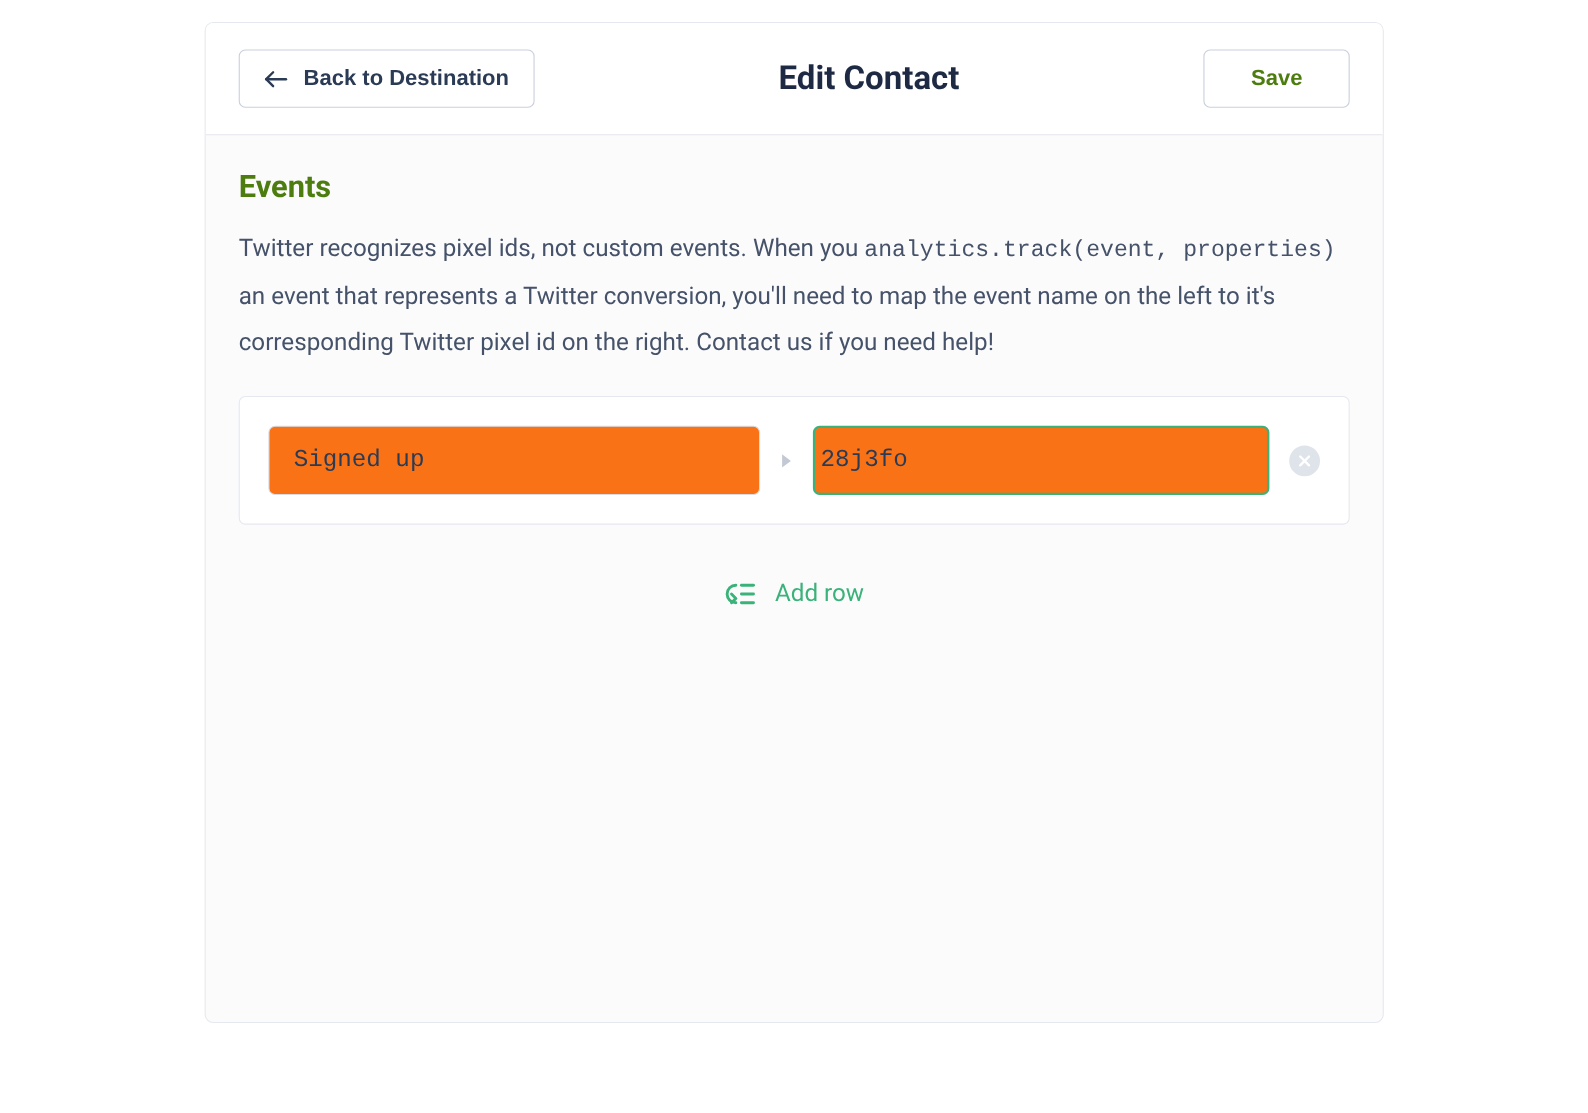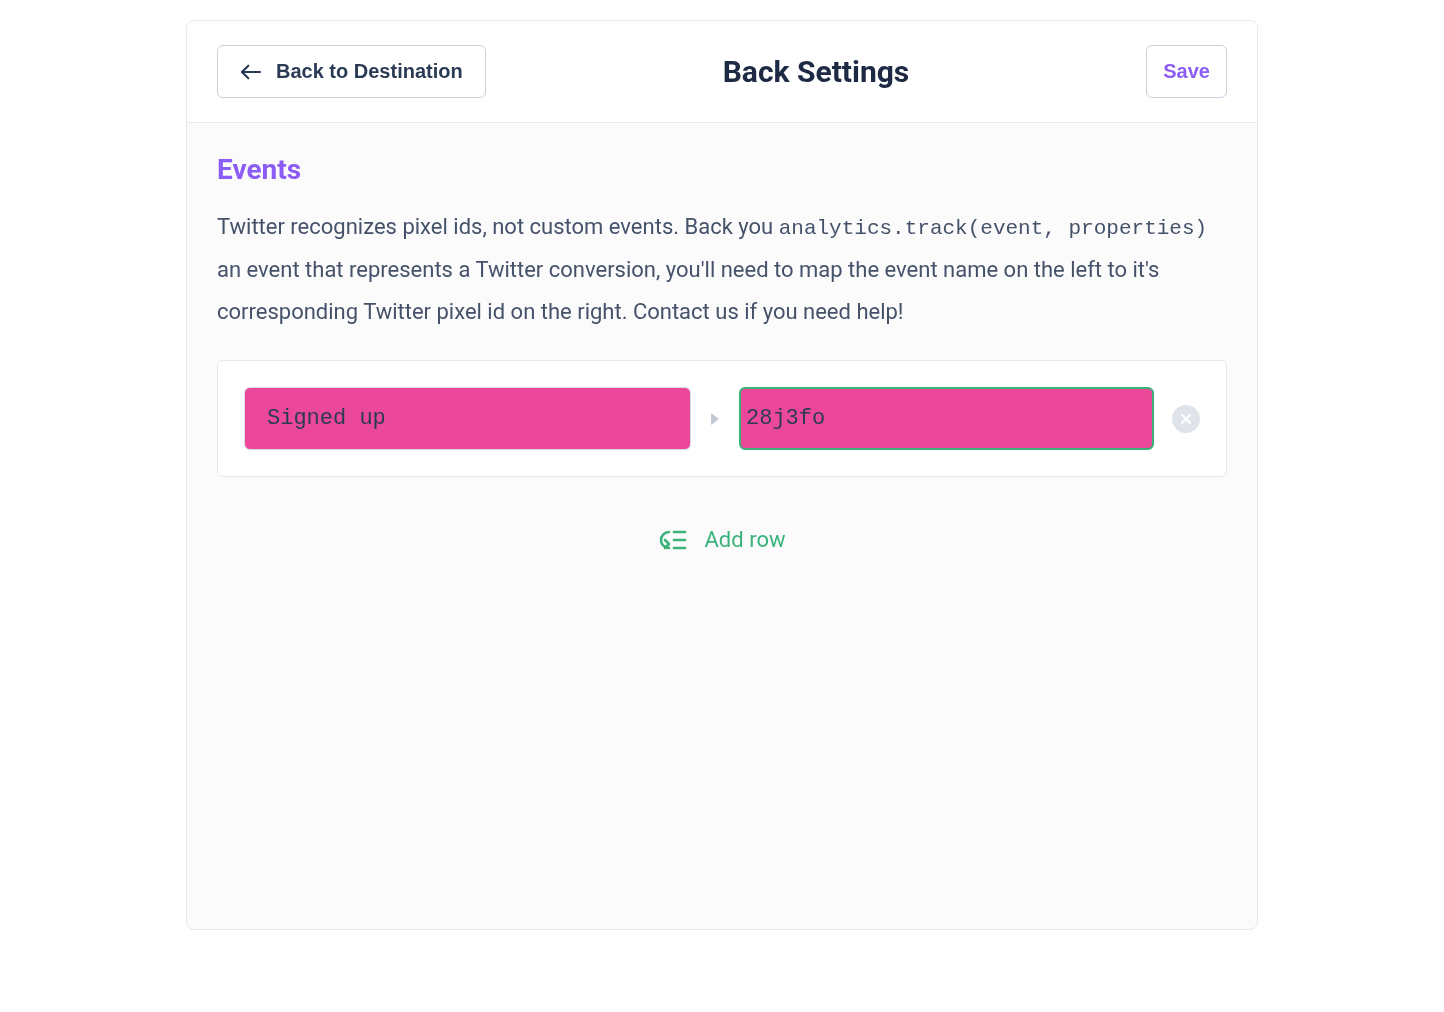--- a/index.html
+++ b/index.html
@@ -48,34 +48,34 @@
     font-size: 30px;
     font-weight: 700;
     color: #1e2a44;
     text-align: center;
     flex: 1;
   }
   .save-btn {
     border: 1px solid #c9cfdb;
     border-radius: 6px;
     background: #ffffff;
-    padding: 14px 16px;
+    padding: 14px 42px;
     font-size: 20px;
     font-weight: 600;
-    color: #8b5cf6;
+    color: #4d7c0f;
     cursor: pointer;
   }
   .content {
     padding: 30px;
     flex: 1;
   }
   .section-heading {
     font-size: 28px;
     font-weight: 700;
-    color: #8b5cf6;
+    color: #4d7c0f;
     margin-bottom: 20px;
   }
   .description {
     font-size: 22px;
     line-height: 1.9;
     color: #455269;
     margin-bottom: 28px;
   }
   .description code {
     font-family: "SFMono-Regular", Consolas, "Liberation Mono", Menlo, monospace;
@@ -94,21 +94,21 @@
     align-items: center;
     gap: 18px;
   }
   .input {
     flex: 1;
     font-family: "SFMono-Regular", Consolas, "Liberation Mono", Menlo, monospace;
     font-size: 22px;
     padding: 18px 22px;
     border: 1px solid #d8dce4;
     border-radius: 6px;
-    background: #ec4899;
+    background: #f97316;
     color: #2b3b55;
     outline: none;
   }
   .input.focused {
     border: 2px solid #3ab27a;
     padding: 17px 5px;
   }
   .arrow-between {
     color: #c2c9d4;
     display: flex;
@@ -147,29 +147,29 @@
   <div class="header">
     <button class="back-btn">
       <span>
         <svg width="22" height="18" viewBox="0 0 24 20" fill="none" stroke="#2b3b55" stroke-width="2.4" stroke-linecap="round" stroke-linejoin="round">
           <line x1="22" y1="10" x2="2" y2="10"></line>
           <polyline points="9 3 2 10 9 17"></polyline>
         </svg>
       </span>
       <span>Back to Destination</span>
     </button>
-    <div class="title">Back Settings</div>
+    <div class="title">Edit Contact</div>
     <button class="save-btn">Save</button>
   </div>
 
   <div class="content">
     <h2 class="section-heading">Events</h2>
 
     <p class="description">
-      <span>Twitter recognizes pixel ids, not custom events. Back you </span><code>analytics.track(event, properties)</code><span> an event that represents a Twitter conversion, you'll need to map the event name on the left to it's corresponding Twitter pixel id on the right. Contact us if you need help!</span>
+      <span>Twitter recognizes pixel ids, not custom events. When you </span><code>analytics.track(event, properties)</code><span> an event that represents a Twitter conversion, you'll need to map the event name on the left to it's corresponding Twitter pixel id on the right. Contact us if you need help!</span>
     </p>
 
     <div class="mapping-card">
       <div class="mapping-row">
         <input class="input" type="text" value="Signed up" style="">
         <span class="arrow-between">
           <svg width="12" height="14" viewBox="0 0 12 14">
             <polygon points="2,1 10,7 2,13" fill="#c2c9d4"></polygon>
           </svg>
         </span>

